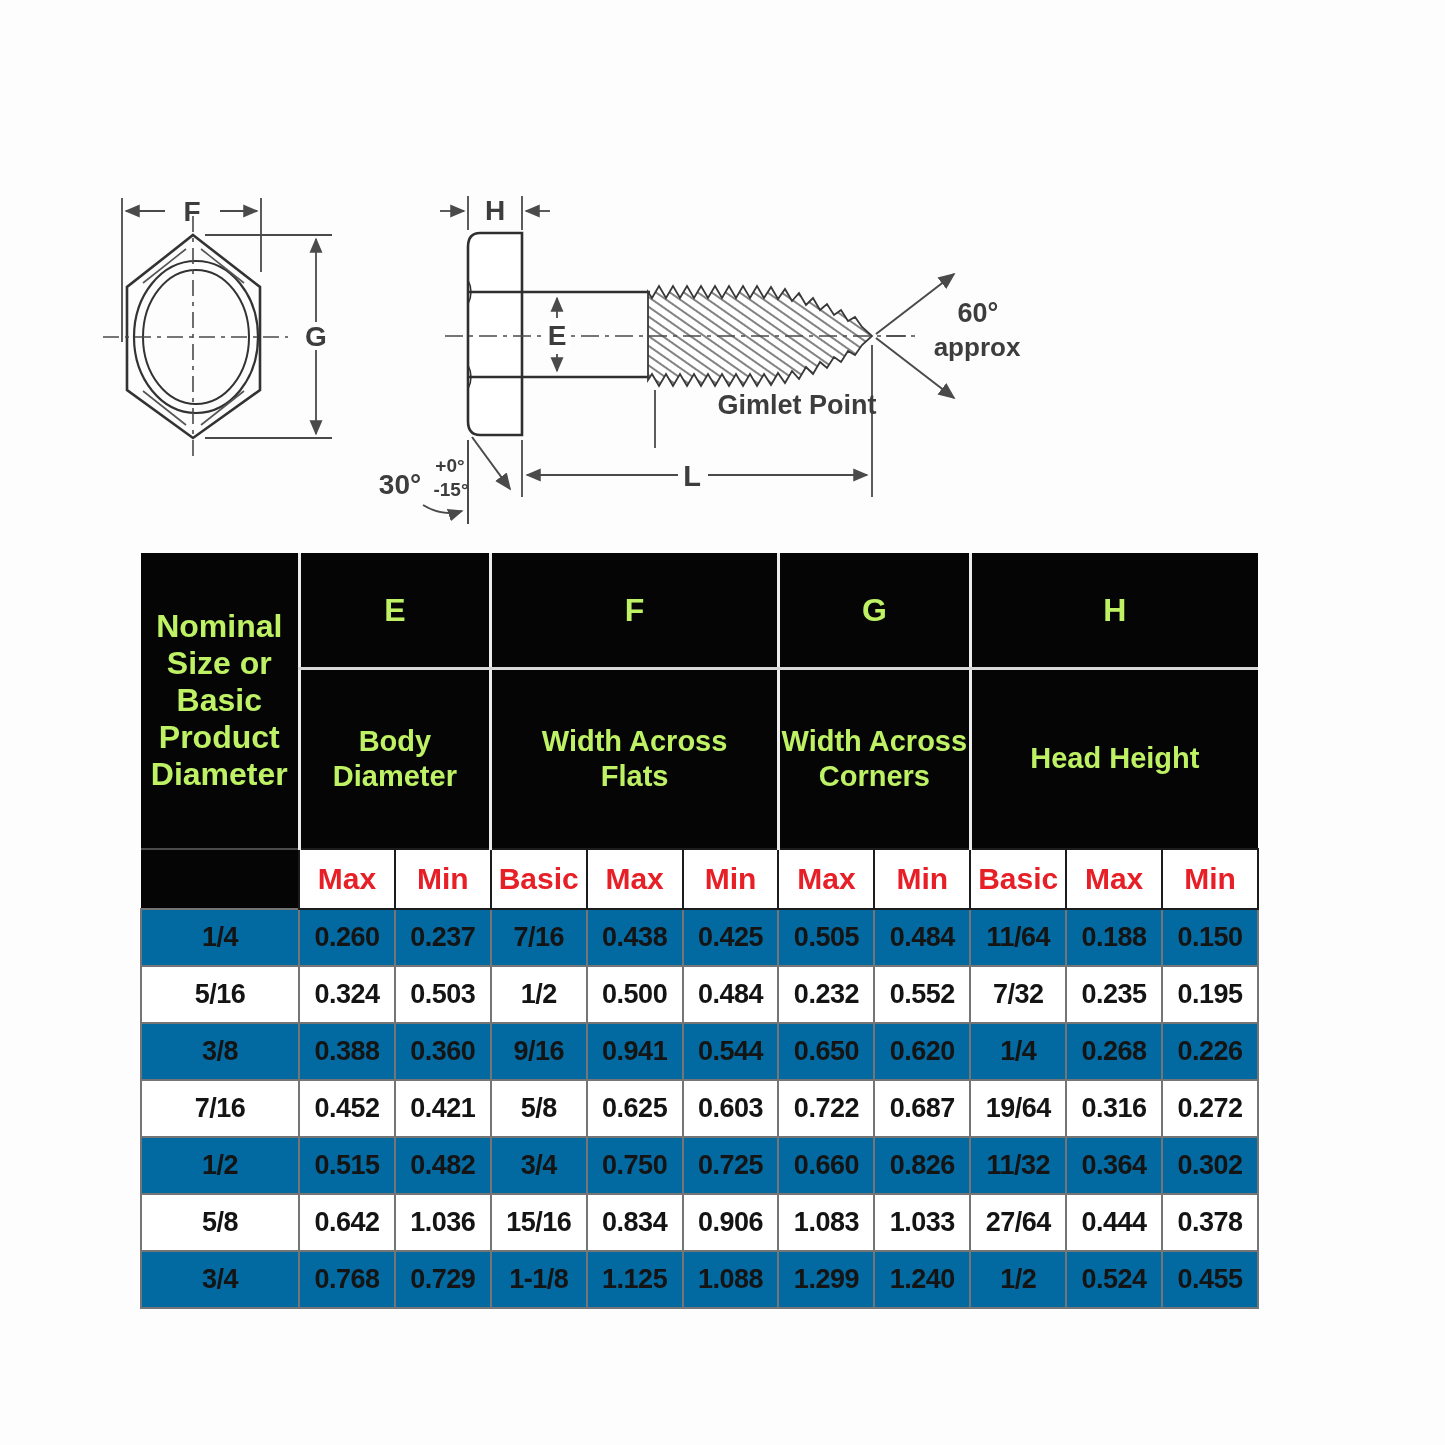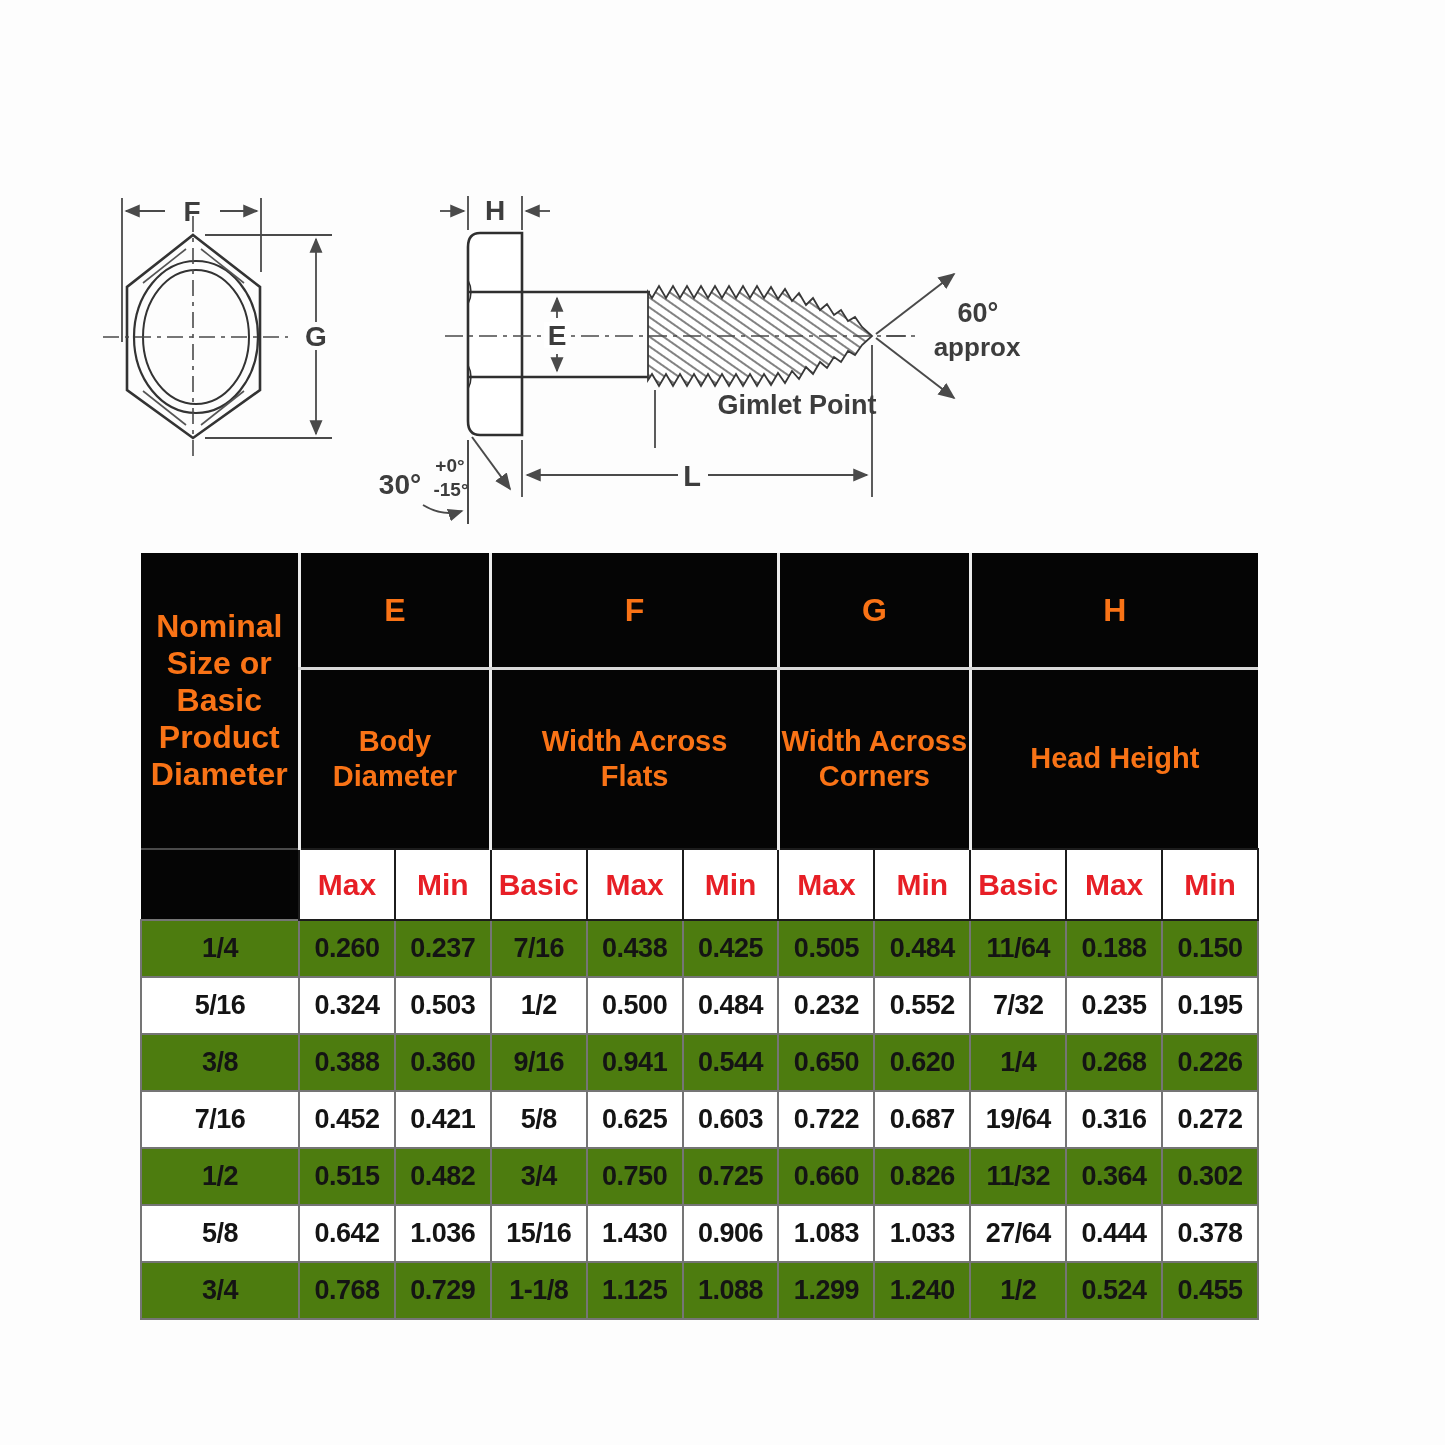--- a/index.html
+++ b/index.html
@@ -7,35 +7,35 @@
         font-family:"Liberation Sans", sans-serif;}
   
   #drawing{position:absolute;left:0;top:150px;width:1445px;height:405px;}
   .dimtext{fill:#3d3d3d;font-weight:bold;}
   
   #spec-table{position:absolute;left:140px;top:553px;width:1117px;border-collapse:collapse;
               table-layout:fixed;}
   #spec-table col.c0{width:158px;}
   #spec-table col.cn{width:95.9px;}
   #spec-table th,#spec-table td{padding:0;text-align:center;vertical-align:middle;overflow:hidden;}
-  .hdr{background:#050505;color:#f97316;font-weight:bold;}
+  .hdr{background:#050505;color:#bef264;font-weight:bold;}
   tr.letters th{font-size:32px;height:114px;}
   tr.names th{font-size:29px;height:178px;vertical-align:bottom;padding-bottom:10px;line-height:1.22;}
   .vsep{border-left:3px solid #ececec;}
   tr.letters th.grp{border-bottom:3px solid #d8d8d8;}
   .gname{display:inline-block;}
   .w170{max-width:168px;}
   .w200{max-width:204px;}
-  tr.subhdr{height:71px;}
+  tr.subhdr{height:60px;}
   tr.subhdr td{background:#fff;color:#e71f26;font-weight:bold;font-size:30px;
                border:2px solid #1c1c1c;}
   tr.subhdr td.blackcell{background:#050505;border:none;border-top:2px solid #4a4a4a;}
   #spec-table tbody td{height:55px;font-size:27px;font-weight:bold;color:#141414;
                border:2px solid #757575;background:#fff;letter-spacing:-0.5px;}
-  #spec-table tbody tr.alt td{background:#4d7c0f;}
+  #spec-table tbody tr.alt td{background:#0369a1;}
 </style>
 </head>
 <body>
 
 <div id="page">
 
   <svg id="drawing" viewBox="140 150 1445 405" width="1445" height="405" xmlns="http://www.w3.org/2000/svg">
     <defs>
       <marker id="ar" viewBox="0 0 10 10" refX="8.5" refY="5" markerWidth="9" markerHeight="9" orient="auto-start-reverse">
         <path d="M0,1 L9.5,5 L0,9 Z" fill="#4a4a4a"></path>
@@ -256,21 +256,21 @@
           <td>0.826</td>
           <td>11/32</td>
           <td>0.364</td>
           <td>0.302</td>
         </tr>
         <tr>
           <td>5/8</td>
           <td>0.642</td>
           <td>1.036</td>
           <td>15/16</td>
-          <td>1.430</td>
+          <td>0.834</td>
           <td>0.906</td>
           <td>1.083</td>
           <td>1.033</td>
           <td>27/64</td>
           <td>0.444</td>
           <td>0.378</td>
         </tr>
         <tr class="alt">
           <td>3/4</td>
           <td>0.768</td>

